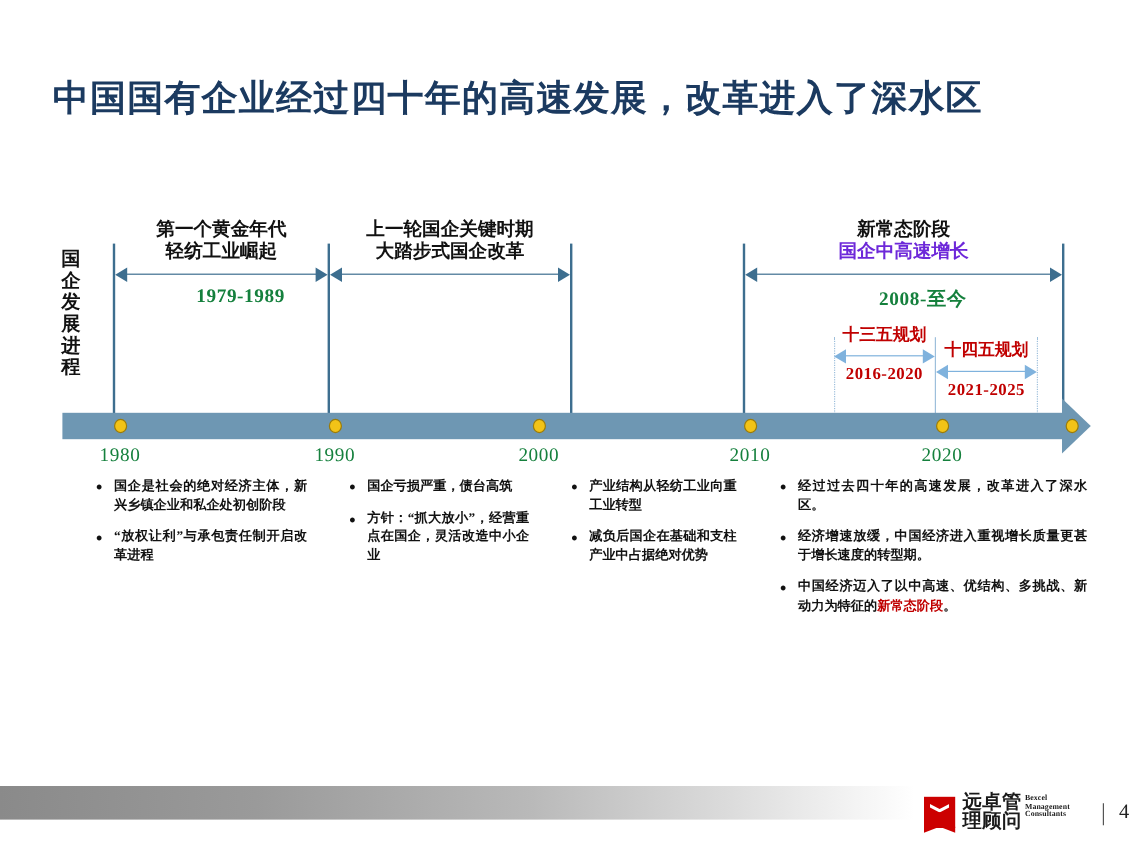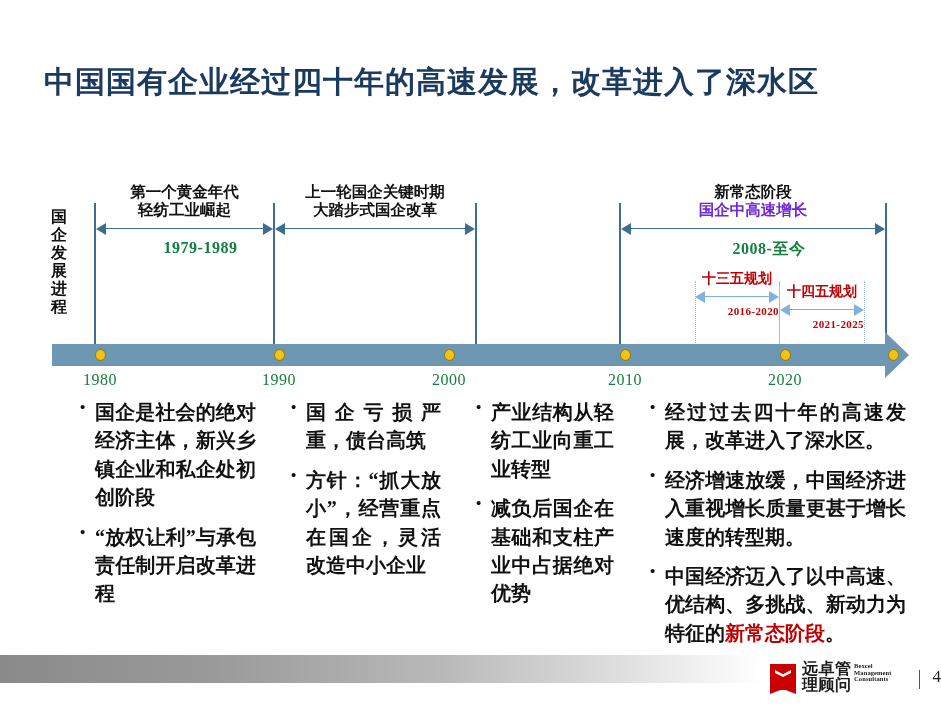--- a/index.html
+++ b/index.html
@@ -123,26 +123,25 @@
     position: absolute;
     text-align: center;
   }
   .subperiod .sp-title {
     font-size: 14px;
     font-weight: bold;
     color: #c00000;
     white-space: nowrap;
   }
   .subperiod .sp-years {
-    font-size: 11px;
+    font-size: 14px;
     font-weight: bold;
     color: #c00000;
     margin-top: 2px;
     letter-spacing: 0.4px;
-    text-align: right;
   }
 
   
   .tl-bar {
     position: absolute;
     left: 52px;
     top: 344px;
     width: 835px;
     height: 22px;
     background: #6e97b3;
@@ -184,21 +183,21 @@
   }
   .bullets ul {
     margin: 0;
     padding: 0;
     list-style: none;
   }
   .bullets li {
     position: relative;
     padding-left: 17px;
     margin-bottom: 11px;
-    font-size: 20px;
+    font-size: 11px;
     font-weight: bold;
     line-height: 1.42;
     color: #111;
     text-align: justify;
   }
   .bullets li::before {
     content: "\2022";
     position: absolute;
     left: 2px;
     top: -1px;

